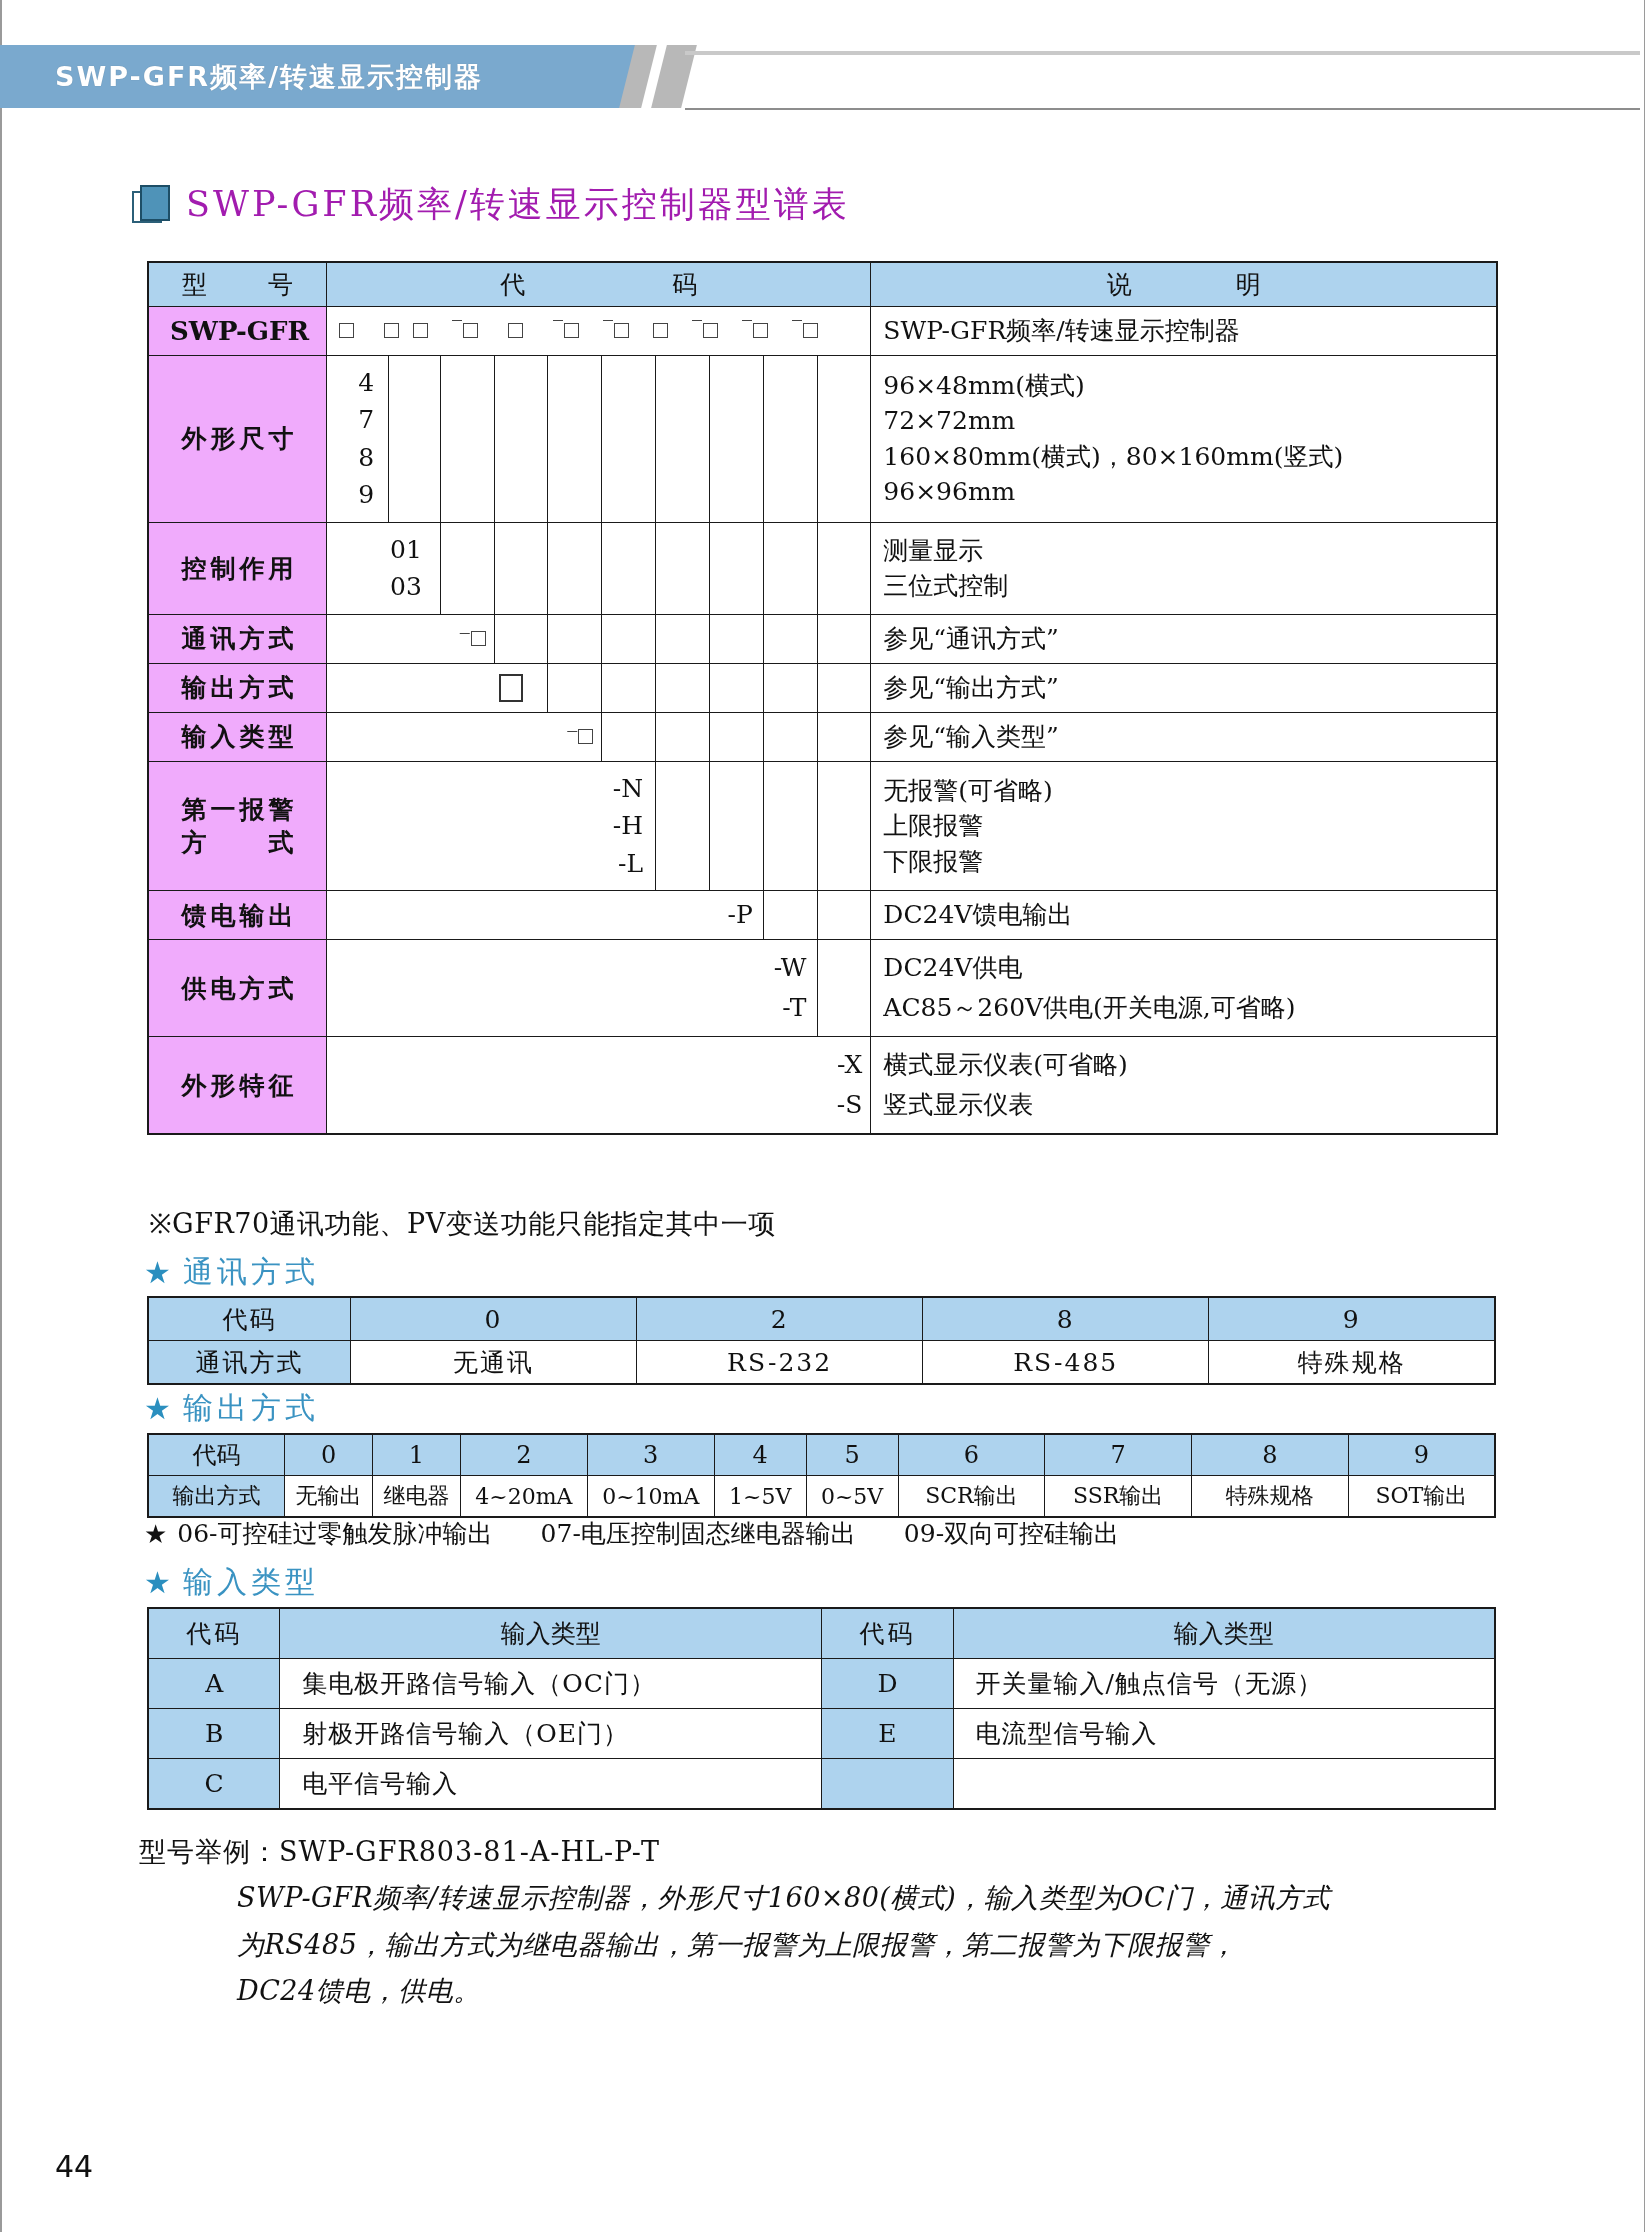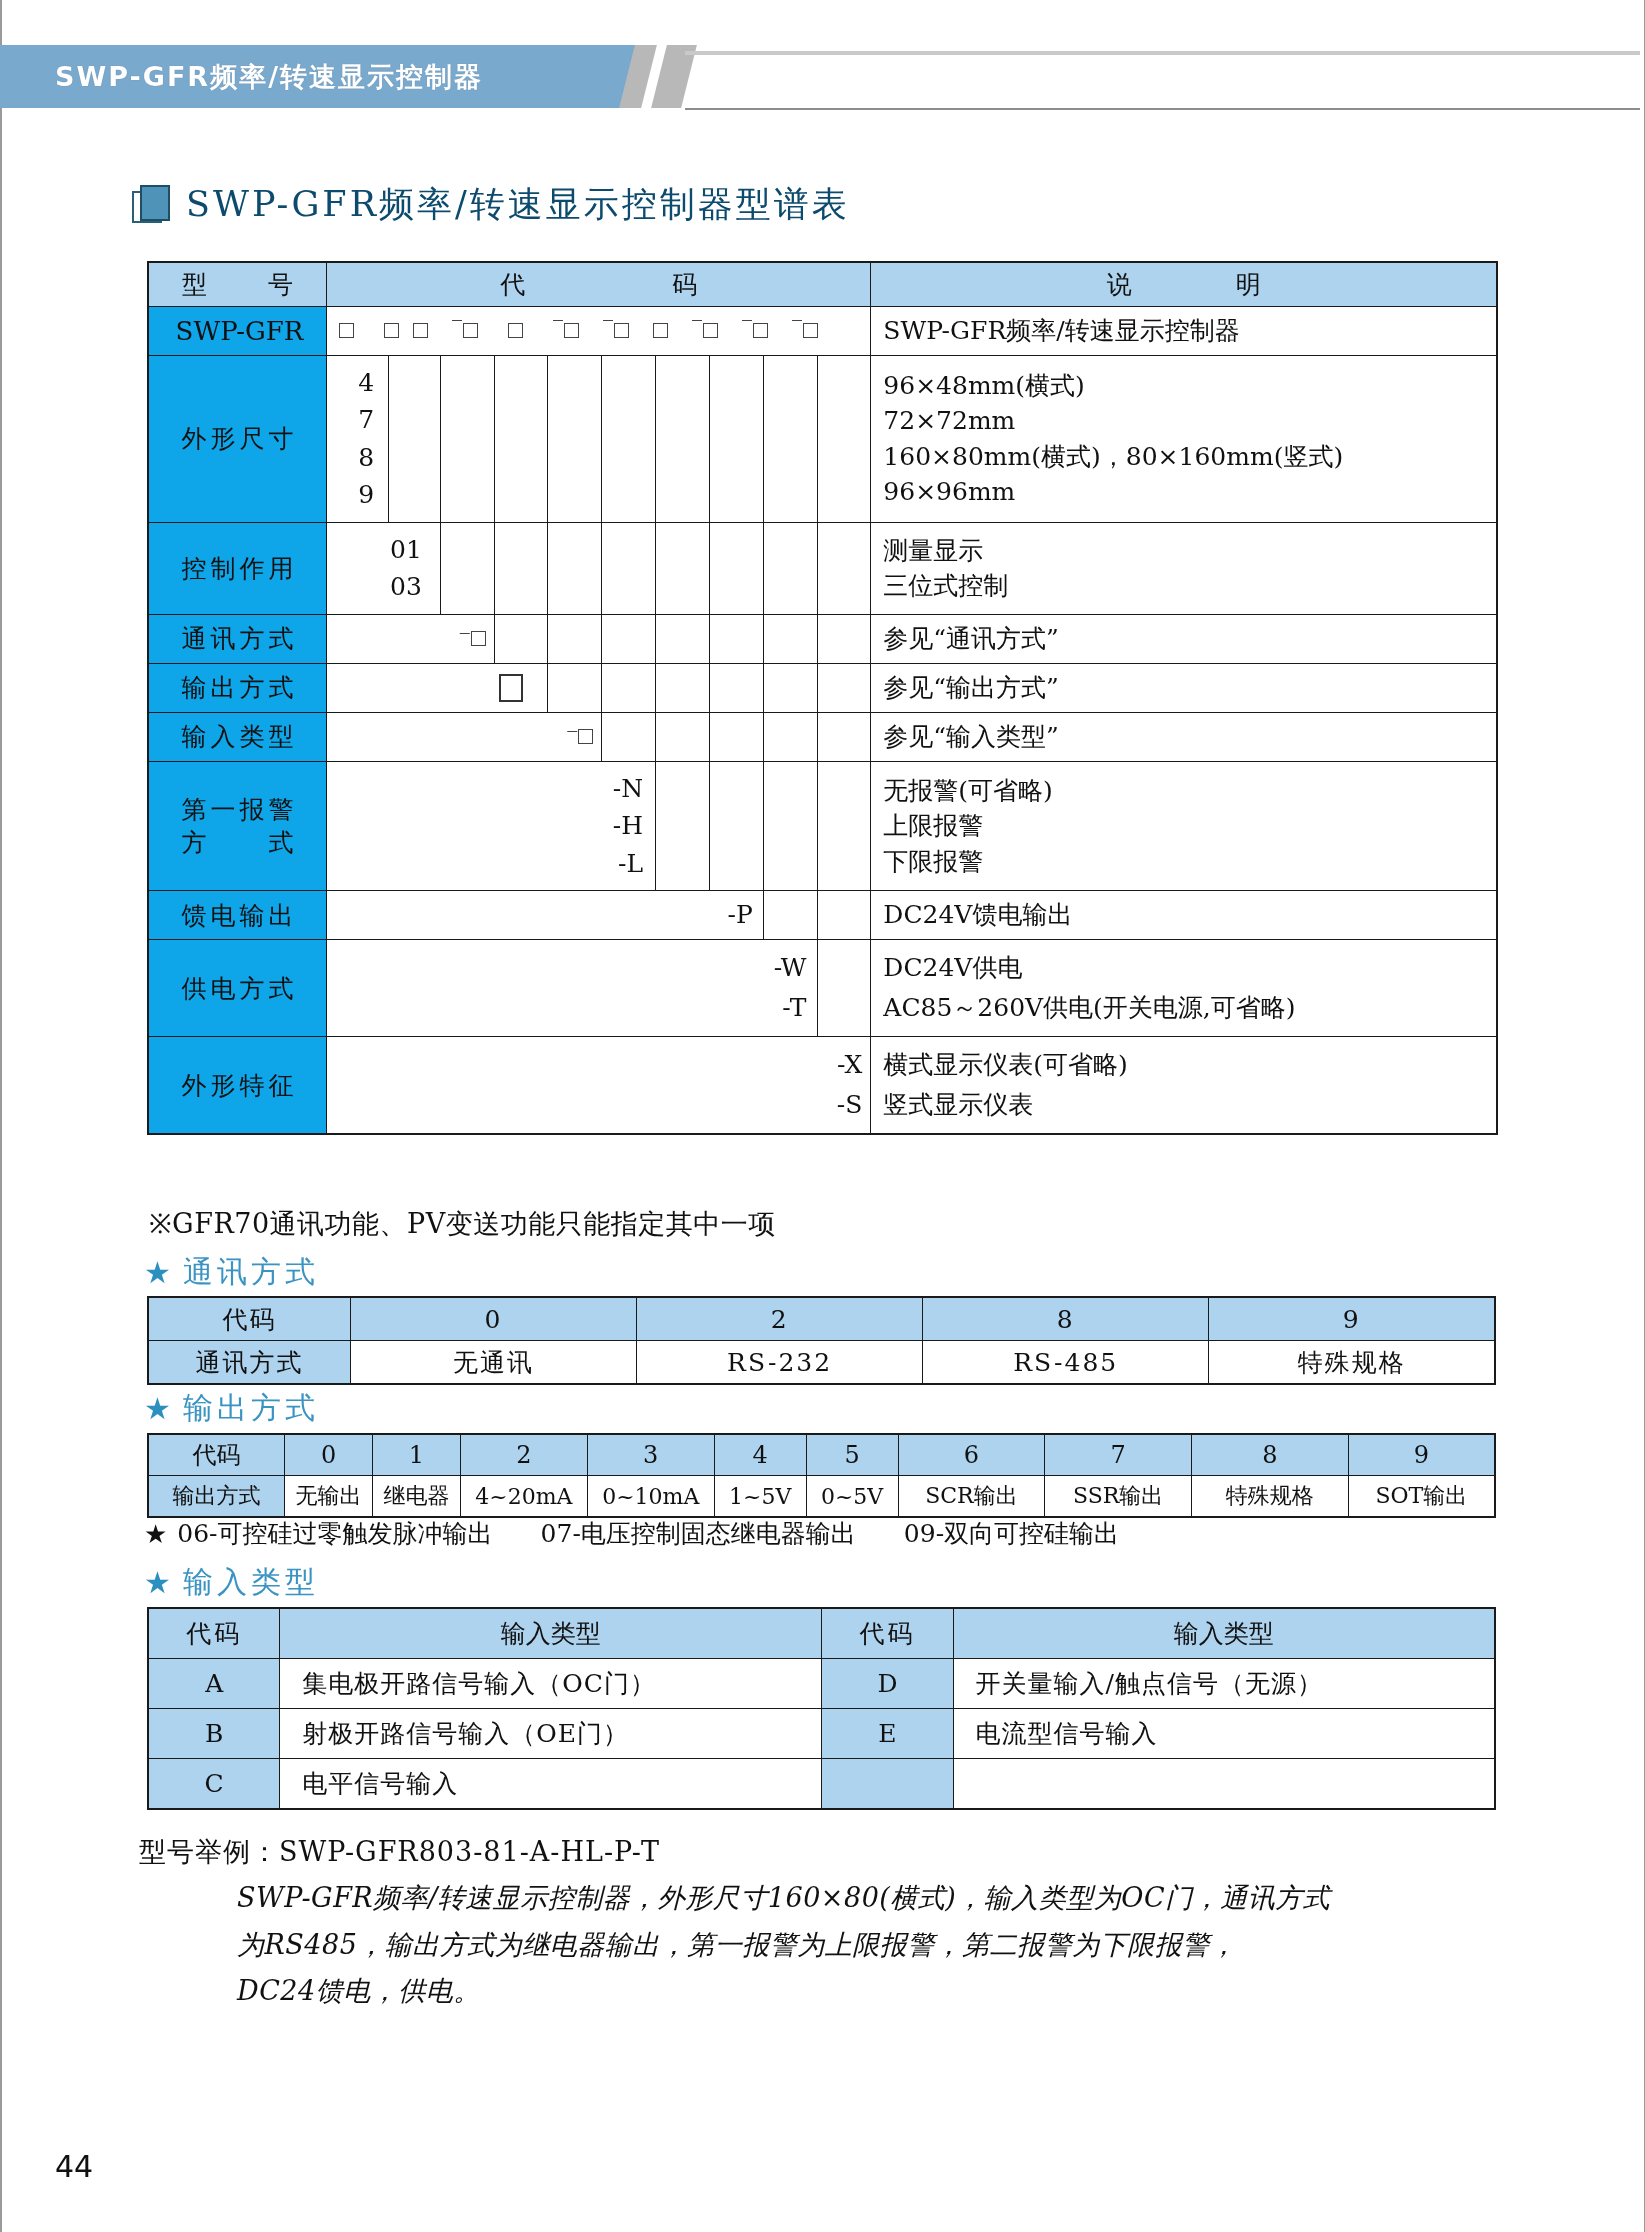--- a/index.html
+++ b/index.html
@@ -47,43 +47,44 @@
     font-size:31px; letter-spacing:1px; color:#111;
     font-family:"DejaVu Serif", serif;
   }
 
   
   .sec-title { position:absolute; left:132px; top:181px; display:flex; align-items:center; }
   .sec-icon { position:relative; width:40px; height:40px; margin-right:14px; }
   .sec-icon .sq-back { position:absolute; left:0; top:6px; width:26px; height:28px; background:#ffffff; border:2px solid #2b5f78; }
   .sec-icon .sq-front { position:absolute; left:8px; top:0px; width:26px; height:32px; background:#4f93b8; border:2px solid #1d4e66; }
   .sec-title-text {
-    font-size:35px; color:#0c4a6e; letter-spacing:3px;
+    font-size:35px; color:#a21caf; letter-spacing:3px;
     font-family:"DejaVu Serif", serif;
   }
 
   
   table { border-collapse:collapse; }
   .blue { background:#aed3ee; }
 
   
   .main-table {
     position:absolute; left:147px; top:261px; width:1351px;
     font-size:23px;
     border:2px solid #1a1a1a;
   }
   .main-table td { border:1px solid #1a1a1a; padding:0; }
   .main-table .hdr-cell {
     background:#aed3ee; text-align:center; height:43px;
     font-size:25px; letter-spacing:18px; text-indent:18px;
   }
   .main-table .rowlabel {
-    background:#0ea5e9; text-align:center; width:171px;
+    background:#f0abfc; text-align:center; width:171px;
     font-size:25px; letter-spacing:4px; text-indent:4px;
     line-height:1.32;
+    font-weight:bold;
   }
   .main-table .desc {
     padding:6px 0 6px 12px; font-size:25px; line-height:1.42; text-align:left;
   }
   .main-table .codecell { text-align:right; padding-right:7px; font-size:25px; line-height:1.42; }
   .boxrow-cell { padding:4px 0 6px 0; }
   .boxseq { display:flex; align-items:center; height:34px; padding-left:12px; }
   .boxseq .unit { display:flex; align-items:flex-start; }
   .boxseq .dash { font-size:20px; line-height:13px; color:#111; margin-right:1px; }
   .boxseq .bx { width:13px; height:13px; border:1.5px solid #444; display:inline-block; }

